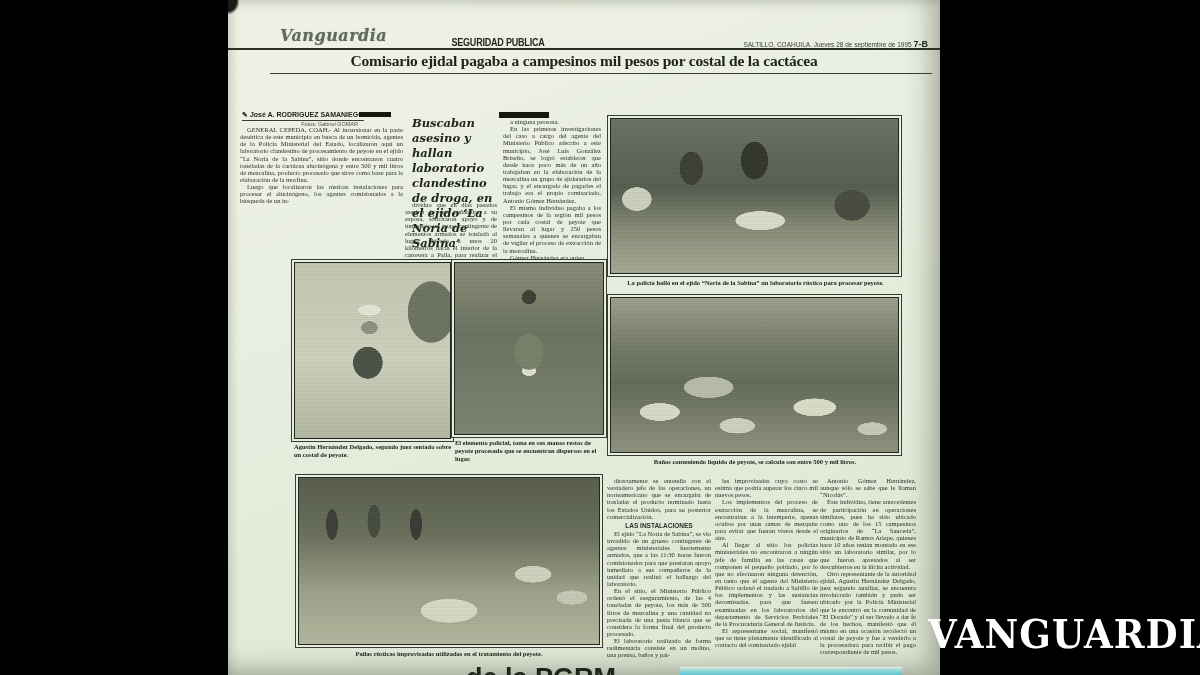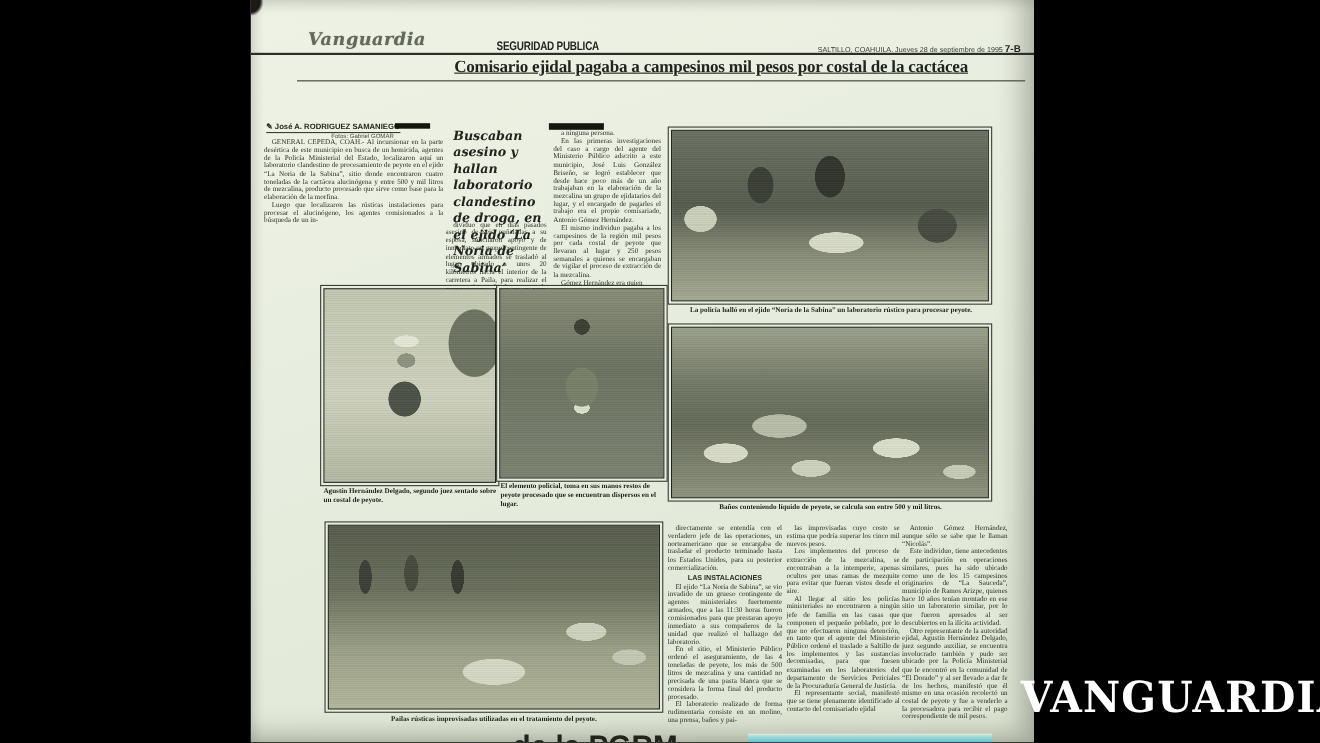--- a/index.html
+++ b/index.html
@@ -21,22 +21,22 @@
     color:#646a5b; letter-spacing:.5px; text-shadow:0 0 1px #9aa08e; }
   .section-title { position:absolute; left:200px; top:37px; width:140px; text-align:center;
     font:bold 9px "Liberation Sans", sans-serif; letter-spacing:-.2px; color:#23261f;
     transform:scaleY(1.25); }
   .dateline { position:absolute; right:12px; top:39px; font:6.5px "Liberation Sans", sans-serif;
     color:#3a3e33; }
   .page-number { font:bold 9px "Liberation Sans", sans-serif; color:#23261f; }
   .rule-masthead { position:absolute; left:0; top:48px; width:712px; height:2px; background:#2c2f27; }
 
   
-  .kicker { position:absolute; left:60px; top:52px; width:592px; text-align:right;
-    font:bold 15.5px "Liberation Serif", serif; letter-spacing:-.2px; color:#20241c;text-decoration:underline; }
+  .kicker { position:absolute; left:60px; top:52px; width:592px; text-align:center;
+    font:bold 15.5px "Liberation Serif", serif; letter-spacing:-.2px; color:#20241c; }
   .rule-kicker { position:absolute; left:42px; top:73px; width:662px; height:1px; background:#3a3d33; }
   .headline { position:absolute; left:74px; top:74px; width:630px;
     font:bold 41px "Liberation Sans", sans-serif; letter-spacing:-2px; color:#191c15;
     white-space:nowrap; }
 
   
   .byline { position:absolute; left:14px; top:111px; font:bold 7px "Liberation Sans", sans-serif;
     color:#23261f; border-bottom:.7px solid #3a3d33; padding-bottom:1px; }
   .pencil-icon { font-size:7px; margin-right:2px; }
   .photo-credit { position:absolute; left:40px; top:121px; width:90px; text-align:right;

